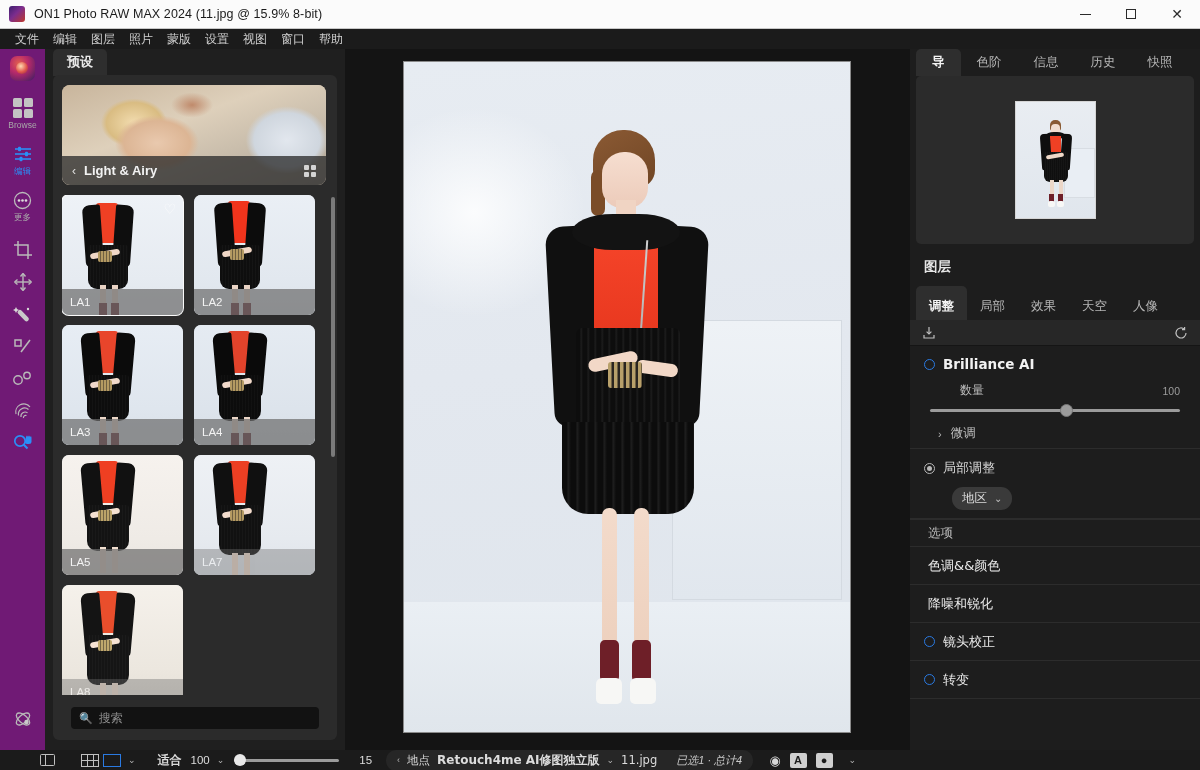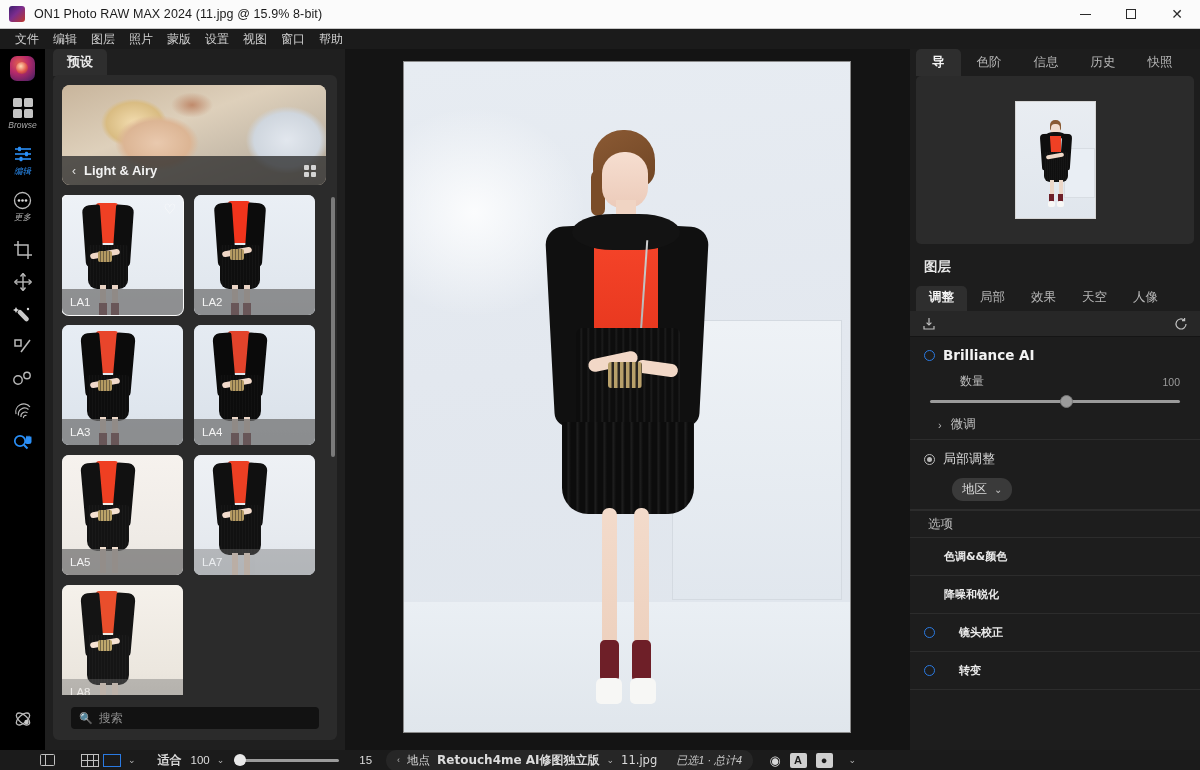--- a/index.html
+++ b/index.html
@@ -39,21 +39,21 @@
     background: #1b1b1b; display: flex; align-items: center; padding-left: 8px;
   }
   .menu-item {
     font-size: 12px; color: #cfcfcf; padding: 1px 7px; border-radius: 2px;
     font-family: "DejaVu Sans", "Liberation Sans", sans-serif;
   }
 
   
   .lefttool {
     position: absolute; top: 49px; left: 0; width: 45px; height: 701px;
-    background: #000000; display: flex; flex-direction: column; align-items: center; font-style: italic;
+    background: #701a75; display: flex; flex-direction: column; align-items: center;
   }
   .app-badge { margin-top: 7px; width: 25px; height: 25px; border-radius: 7px;
     background: radial-gradient(circle at 35% 30%, #e25f4e 0%, #b82a6a 40%, #3a1d63 100%);
     position: relative; }
   .app-badge:after{ content:""; position:absolute; left:6px; top:6px; width:12px;height:12px;
     border-radius:50%; background: radial-gradient(circle at 40% 35%, #ffd9b0 0%, #e0564a 55%, #7a1f52 100%); }
   .tool {
     width: 45px; display: flex; flex-direction: column; align-items: center;
     color: #b9b9b9; cursor: default;
   }
@@ -212,21 +212,21 @@
     display: flex; align-items: center; justify-content: center;
   }
   .navthumb { width: 81px; height: 118px; border: 1px solid #d5d5d5; background: #eceff3; position: relative; overflow: hidden; }
   .navthumb .inner { position:absolute; inset:0; }
   .rsection-title {
     font-size: 13.5px; color: #e6e6e6; font-weight: bold; padding: 14px 0 10px 14px;
     font-family: "DejaVu Sans", "Liberation Sans", sans-serif;
   }
   .rsubtabs { display: flex; padding-left: 6px; }
   .rsub {
-    font-size: 12.5px; color: #b6b6b6; padding: 3px 13px 5px; border-radius: 5px 5px 0 0;
+    font-size: 12.5px; color: #b6b6b6; padding: 12px 13px 5px; border-radius: 5px 5px 0 0;
     font-family: Liberation Mono, monospace;
   }
   .rsub.active { background: #2e2e2e; color: #f3f3f3; font-weight: bold; }
   .toolstrip {
     height: 26px; background: #272727; display: flex; align-items: center;
     padding: 0 12px; border-bottom: 1px solid #151515;
   }
   .toolstrip .right-ico { margin-left: auto; }
   .adj-block { padding: 10px 0 4px; border-bottom: 1px solid #2c2c2c; }
   .adj-head { display: flex; align-items: center; padding: 0 14px 2px; }
@@ -266,22 +266,22 @@
   .opt-row {
     height: 28px; display: flex; align-items: center; padding-left: 18px;
     border-top: 1px solid #2c2c2c; border-bottom: 1px solid #2c2c2c;
     font-size: 12.5px; color: #bdbdbd;
     font-family: "DejaVu Sans", "Liberation Sans", sans-serif;
   }
   .sec-row {
     height: 38px; display: flex; align-items: center; padding-left: 14px;
     border-bottom: 1px solid #2c2c2c; background: #1d1d1d;
   }
-  .sec-row .st { font-size: 11px; color: #eaeaea; font-weight: bold;
-    font-family: "DejaVu Sans", "Liberation Sans", sans-serif; margin-left: 16px; }
+  .sec-row .st { font-size: 13px; color: #eaeaea; font-weight: normal;
+    font-family: "DejaVu Sans", "Liberation Sans", sans-serif; }
   .sec-row.indent { padding-left: 18px; }
 
   
   .bottombar {
     position: absolute; left: 0; bottom: 0; width: 1200px; height: 20px;
     background: #1b1b1b; display: flex; align-items: center; padding-left: 10px; gap: 0;
   }
   .bb-group { display: flex; align-items: center; }
   .icon-btn { display: flex; align-items: center; justify-content: center; color: #c6c6c6; }
   .panel-ico { width: 15px; height: 12px; border: 1.2px solid #c0c0c0; border-radius: 1.5px; position: relative; }

